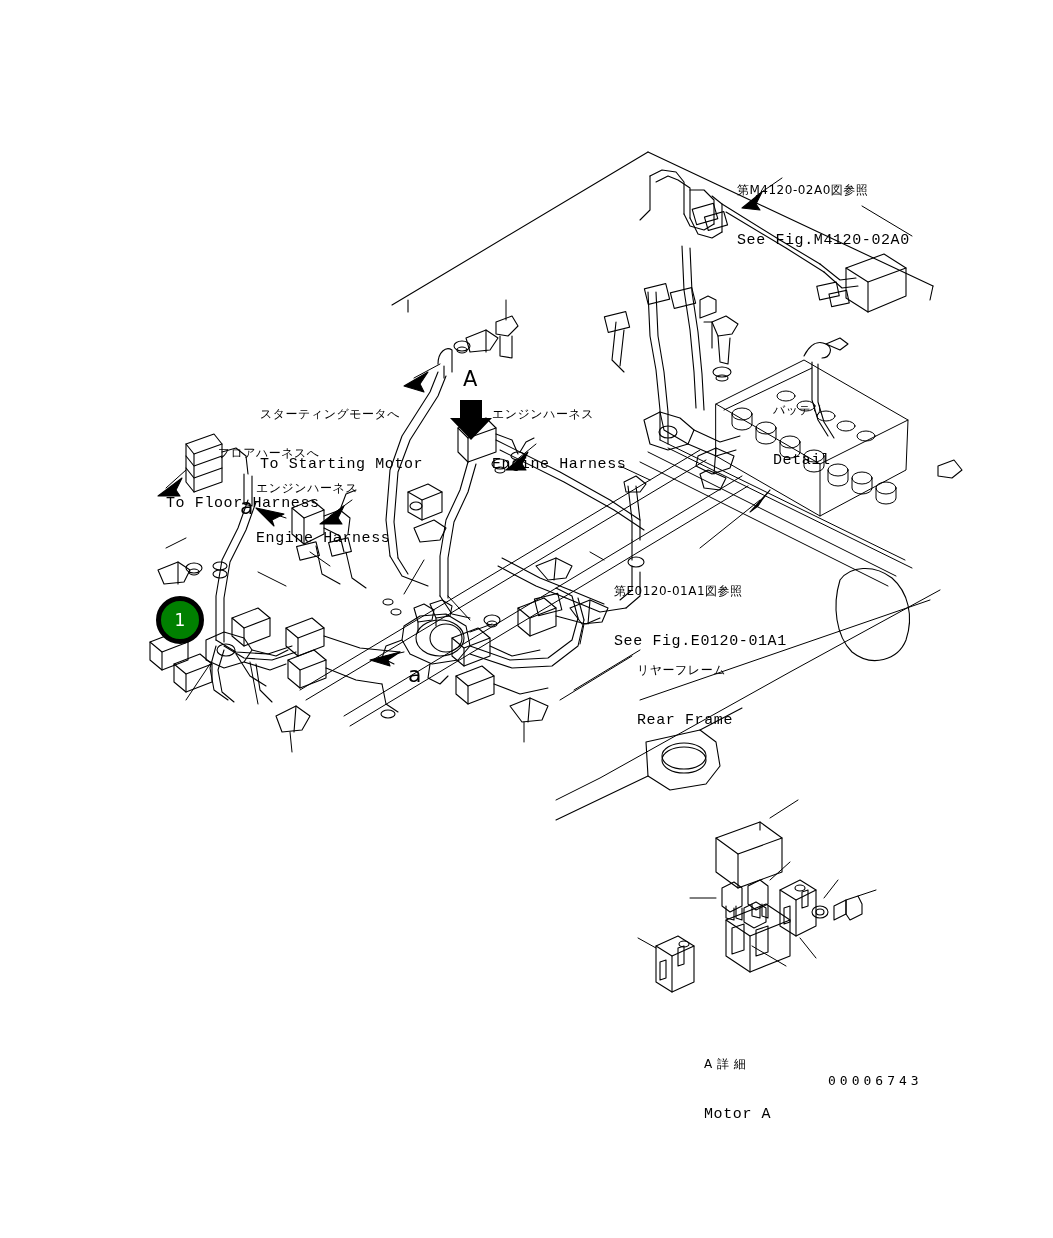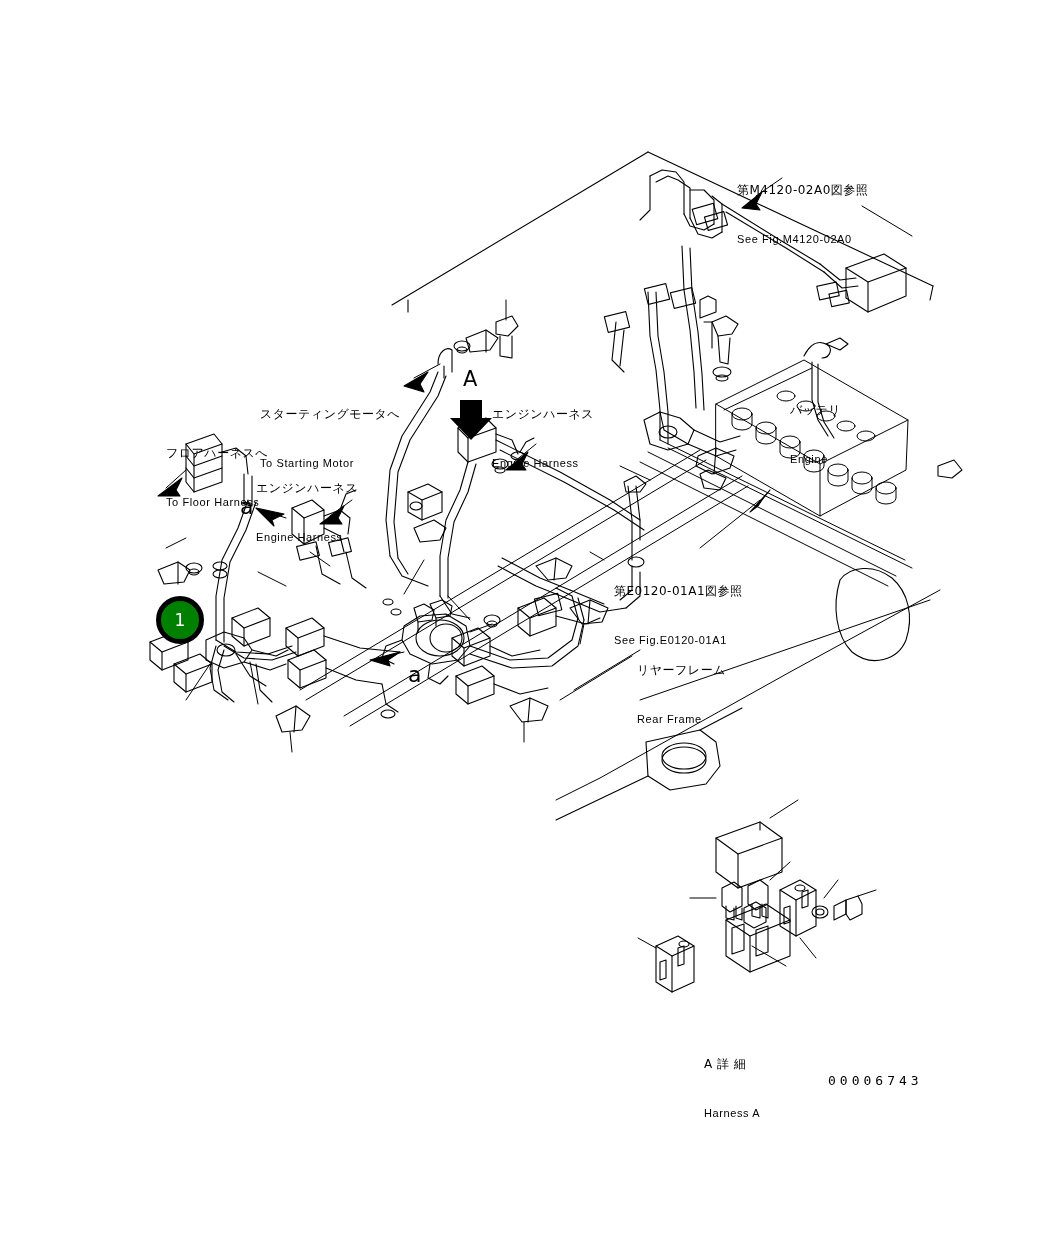--- a/index.html
+++ b/index.html
@@ -6,21 +6,21 @@
   body{
     width:1053px;height:1238px;position:relative;overflow:hidden;
     font-family:"DejaVu Sans Mono","Liberation Mono",monospace;
     color:#000;
   }
   #sheet{position:absolute;left:0;top:0;width:1053px;height:1238px;}
   svg.layer{position:absolute;left:0;top:0;width:1053px;height:1238px;}
 
   .lbl{position:absolute;white-space:pre;line-height:1.12;}
   .jp{font-family:"DejaVu Sans","Liberation Sans",sans-serif;font-size:12px;letter-spacing:.5px;}
-  .en{font-family:Liberation Sans, sans-serif;font-size:11px;letter-spacing:.6px;}
+  .en{font-family:Liberation Mono, monospace;font-size:15px;letter-spacing:.6px;}
   .ltr{font-family:"DejaVu Sans","Liberation Sans",sans-serif;font-size:22px;}
   .bigA{font-family:"DejaVu Sans","Liberation Sans",sans-serif;font-size:21px;}
 
   #callout{
     position:absolute;left:156px;top:596px;width:48px;height:48px;
     border-radius:50%;background:#008000;border:5px solid #000;
     box-sizing:border-box;color:#fff;
     font-family:"DejaVu Sans","Liberation Sans",sans-serif;
     font-size:17px;display:flex;align-items:center;justify-content:center;
   }
@@ -395,58 +395,58 @@
   <div class="lbl" style="left:737px;top:148px;">
     <div class="jp">第M4120-02A0図参照</div>
     <div class="en">See Fig.M4120-02A0</div>
   </div>
 
   <div class="lbl" style="left:252px;top:372px;margin-left:8px;">
     <div class="jp">スターティングモータへ</div>
     <div class="en">To Starting Motor</div>
   </div>
 
-  <div class="lbl" style="left:166px;top:411px;">
+  <div class="lbl" style="left:166px;top:411px;text-align:right;">
     <div class="jp">フロアハーネスへ</div>
     <div class="en">To Floor Harness</div>
   </div>
 
   <div class="lbl" style="left:256px;top:446px;">
     <div class="jp">エンジンハーネス</div>
     <div class="en">Engine Harness</div>
   </div>
 
   <div class="lbl bigA" style="left:463px;top:368px;">A</div>
 
   <div class="lbl" style="left:492px;top:372px;">
     <div class="jp">エンジンハーネス</div>
     <div class="en">Engine Harness</div>
   </div>
 
-  <div class="lbl" style="left:773px;top:368px;margin-left:17px;">
+  <div class="lbl" style="left:773px;top:368px;">
     <div class="jp">バッテリ</div>
-    <div class="en">Engine</div>
+    <div class="en">Detail</div>
   </div>
 
   <div class="lbl" style="left:614px;top:549px;">
     <div class="jp">第E0120-01A1図参照</div>
     <div class="en">See Fig.E0120-01A1</div>
   </div>
 
   <div class="lbl" style="left:637px;top:628px;">
     <div class="jp">リヤーフレーム</div>
     <div class="en">Rear Frame</div>
   </div>
 
   <div class="lbl ltr" style="left:240px;top:495px;">a</div>
   <div class="lbl ltr" style="left:408px;top:663px;">a</div>
 
   <div class="lbl" style="left:704px;top:1022px;">
     <div class="jp">A 詳 細</div>
-    <div class="en">Harness A</div>
+    <div class="en">Motor A</div>
   </div>
 
   <div id="callout">
     <span>1</span>
   </div>
 
   <div id="drawno">00006743</div>
 
 </div>
 

